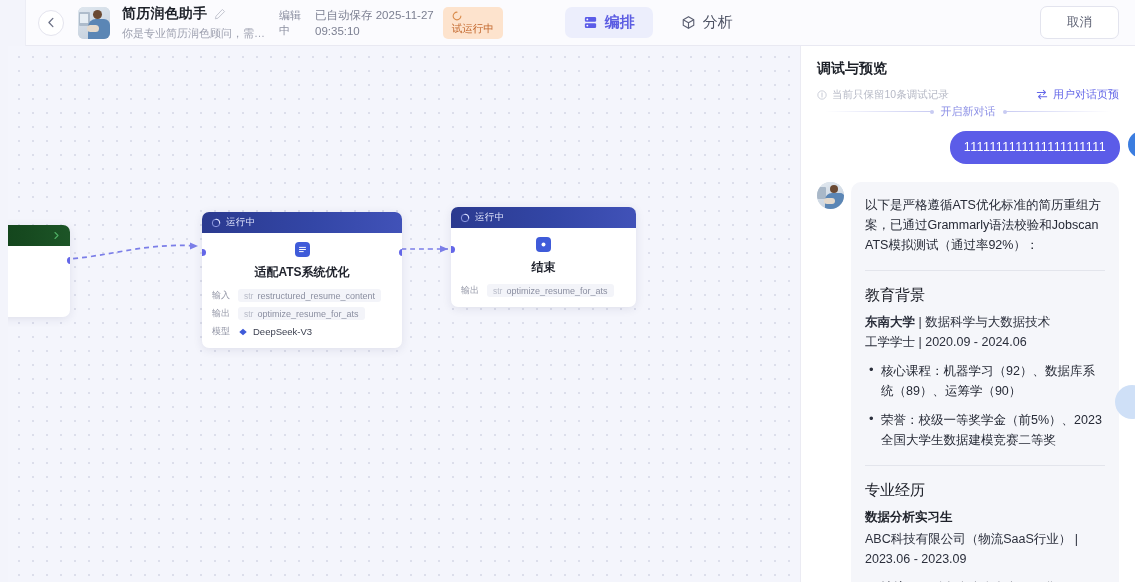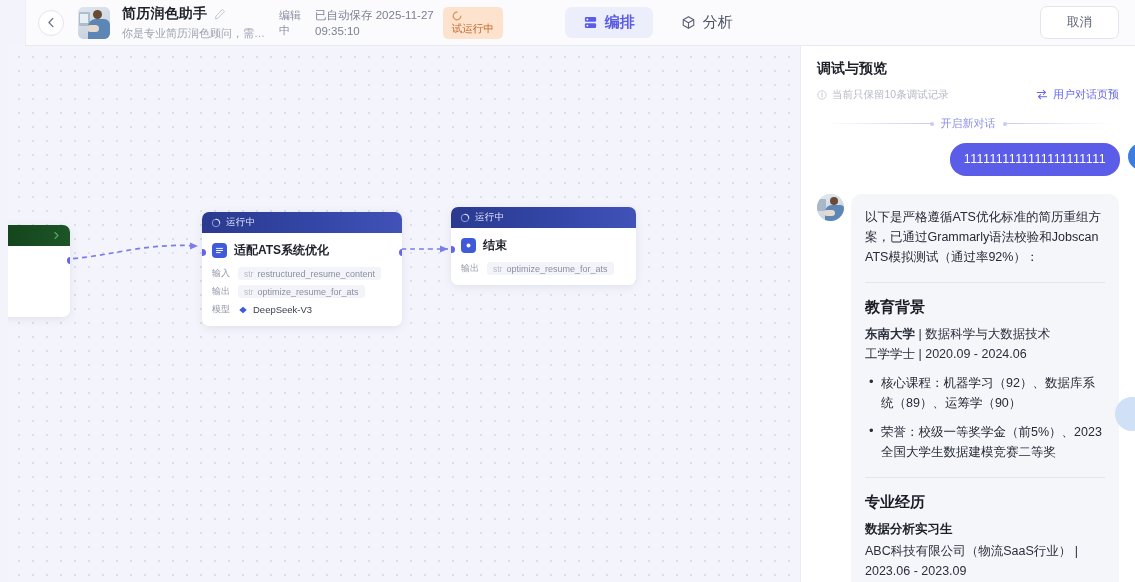--- a/index.html
+++ b/index.html
@@ -96,21 +96,21 @@
   .node-head {
     height: 21px; display: flex; align-items: center; gap: 5px; padding: 0 9px;
     background: linear-gradient(90deg, #2b3a8f 0%, #3346a6 55%, #4152b8 100%);
   }
   .node-head.green { background: linear-gradient(90deg,#0e3d17 0%, #16491f 60%, #1d5527 100%); }
   .head-spin { width: 10px; height: 10px; }
   .head-text { font-size: 9.5px; color: #dfe3fb; letter-spacing: .3px; }
   .head-chev { margin-left: auto; width: 9px; height: 9px; }
 
   .node-body { padding: 9px 10px 10px 10px; }
-  .node-title-row { display: flex; align-items: center; gap: 7px; }
+  .node-title-row { display: flex; align-items: center; gap: 7px; flex-direction: column; }
   .node-badge {
     width: 15px; height: 15px; border-radius: 4px; background: #3f5bd9;
     display: flex; align-items: center; justify-content: center; flex: 0 0 auto;
   }
   .node-badge svg { width: 9px; height: 9px; }
   .node-title { font-size: 12px; font-weight: 600; color: #21242e; }
 
   .node-rows { margin-top: 8px; display: flex; flex-direction: column; gap: 5px; }
   .node-row { display: flex; align-items: center; gap: 6px; }
   .row-key { font-size: 9px; color: #9396a6; width: 20px; flex: 0 0 auto; }
@@ -138,21 +138,21 @@
   }
   .rp-head { padding: 14px 16px 0 16px; flex: 0 0 auto; }
   .rp-title { font-size: 14px; font-weight: 700; color: #1d2129; }
   .rp-noterow { display: flex; align-items: center; margin-top: 9px; }
   .rp-note { display: flex; align-items: center; gap: 5px; font-size: 10.5px; color: #b6b9c6; }
   .info-ico { width: 10px; height: 10px; flex: 0 0 auto; }
   .rp-preview-link { margin-left: auto; display: flex; align-items: center; gap: 5px;
                      font-size: 11px; color: #6366e8; cursor: pointer; white-space: nowrap; }
   .swap-ico { width: 12px; height: 11px; flex: 0 0 auto; }
 
-  .newchat-row { display: flex; align-items: center; gap: 8px; margin-top: 14px; padding: 0 8px; }
+  .newchat-row { display: flex; align-items: center; gap: 8px; margin-top: 2px; padding: 0 8px; }
   .newchat-line { flex: 1 1 auto; height: 1px; background: linear-gradient(90deg,rgba(99,102,232,0) 0%, #c8cbf2 100%); position: relative; }
   .newchat-line.r { background: linear-gradient(90deg,#c8cbf2 0%, rgba(99,102,232,0) 100%); }
   .newchat-line::after { content:""; position:absolute; right:-1px; top:-1.5px; width:4px; height:4px; border-radius:50%; background:#c8cbf2; }
   .newchat-line.r::after { right:auto; left:-1px; }
   .newchat-text { font-size: 11px; color: #8b8fe6; cursor: pointer; white-space: nowrap; }
 
   .chat-scroll { flex: 1 1 auto; overflow: hidden; padding: 12px 16px 0 16px; position: relative; }
 
   .msg-user { display: flex; justify-content: flex-end; align-items: flex-start; gap: 8px; }
   .bubble-user {
@@ -176,21 +176,21 @@
   .avatar-bot .body { position:absolute; left:8px; top:11px; width:20px; height:17px; border-radius:7px 5px 0 0; background:#5b86b5; }
   .avatar-bot .arm  { position:absolute; left:7px; top:16px; width:11px; height:6px; border-radius:3px; background:#e4d9cc; }
 
   .bubble-bot {
     background: #f5f6fa; border-radius: 10px; padding: 13px 14px 16px 14px;
     font-size: 12.5px; line-height: 20px; color: #262a36; width: 289px;
     margin-left: -2px;
   }
   .bubble-bot p { margin: 0; }
   .bb-hr { height: 1px; background: #e3e5ec; margin: 15px 0 14px 0; }
-  .bb-h2 { font-size: 15px; font-weight: 700; color: #181b24; margin-bottom: 7px; }
+  .bb-h2 { font-size: 15px; font-weight: 400; color: #181b24; margin-bottom: 7px; }
   .bb-line { font-size: 12.5px; line-height: 20px; color: #2b2f3c; }
   .bb-line b { font-weight: 700; }
   .bb-sub { font-size: 12.5px; font-weight: 700; color: #1d2029; margin-bottom: 2px; }
   .bb-ul { list-style: none; margin: 9px 0 0 0; padding: 0; }
   .bb-ul li { position: relative; padding-left: 16px; margin-bottom: 9px; line-height: 20px; }
   .bb-ul li::before { content: "•"; position: absolute; left: 4px; top: -1px; color: #2b2f3c; font-size: 13px; }
   .bb-ul li b { font-weight: 700; }
   .bb-ul.tight li { margin-bottom: 5px; }
 
   .edge-circle {

